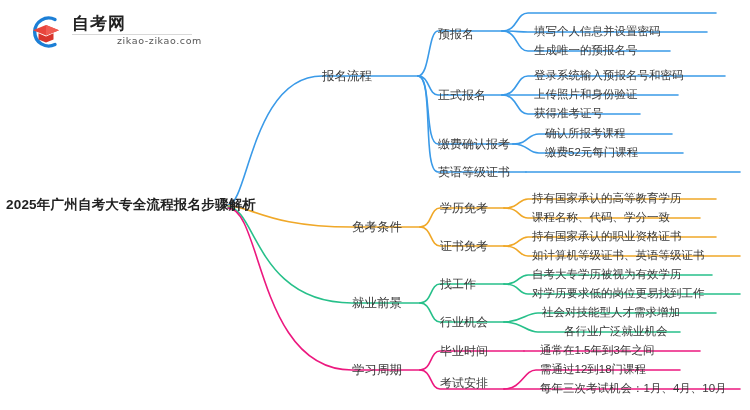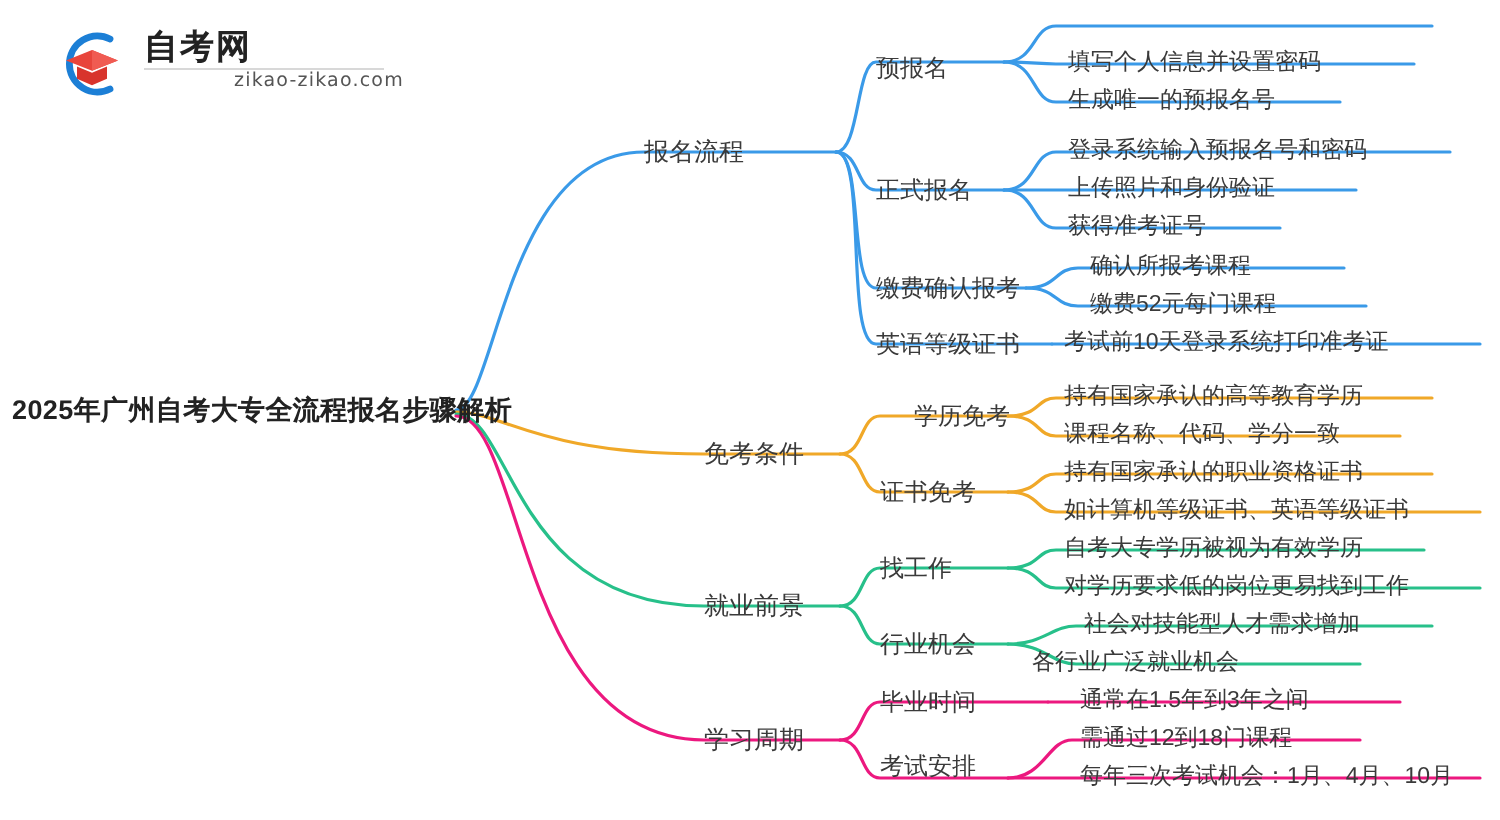--- a/index.html
+++ b/index.html
@@ -181,41 +181,40 @@
   <div class="node lvl2" style="left:438px; top:95px;">正式报名</div>
   <div class="node leaf" style="left:534px; top:76px;">登录系统输入预报名号和密码</div>
   <div class="node leaf" style="left:534px; top:95px;">上传照片和身份验证</div>
   <div class="node leaf" style="left:534px; top:114px;">获得准考证号</div>
 
   <div class="node lvl2" style="left:438px; top:144px;">缴费确认报考</div>
   <div class="node leaf" style="left:545px; top:134px;">确认所报考课程</div>
   <div class="node leaf" style="left:545px; top:153px;">缴费52元每门课程</div>
 
   <div class="node lvl2" style="left:438px; top:172px;">英语等级证书</div>
-  <div class="node leaf" style="left:532px; top:172px;">考试前10天登录系统打印准考证</div>
 
   <div class="node lvl1" style="left:352px; top:227px;">免考条件</div>
 
-  <div class="node lvl2" style="left:440px; top:208px;margin-left:17px;">学历免考</div>
+  <div class="node lvl2" style="left:440px; top:208px;">学历免考</div>
   <div class="node leaf" style="left:532px; top:199px;">持有国家承认的高等教育学历</div>
   <div class="node leaf" style="left:532px; top:218px;">课程名称、代码、学分一致</div>
 
   <div class="node lvl2" style="left:440px; top:246px;">证书免考</div>
   <div class="node leaf" style="left:532px; top:237px;">持有国家承认的职业资格证书</div>
   <div class="node leaf" style="left:532px; top:256px;">如计算机等级证书、英语等级证书</div>
 
   <div class="node lvl1" style="left:352px; top:303px;">就业前景</div>
 
   <div class="node lvl2" style="left:440px; top:284px;">找工作</div>
   <div class="node leaf" style="left:532px; top:275px;">自考大专学历被视为有效学历</div>
   <div class="node leaf" style="left:532px; top:294px;">对学历要求低的岗位更易找到工作</div>
 
   <div class="node lvl2" style="left:440px; top:322px;">行业机会</div>
   <div class="node leaf" style="left:542px; top:313px;">社会对技能型人才需求增加</div>
-  <div class="node leaf" style="left:516px; top:332px;text-align:right;">各行业广泛就业机会</div>
+  <div class="node leaf" style="left:564px; top:332px;text-align:right;">各行业广泛就业机会</div>
 
   <div class="node lvl1" style="left:352px; top:370px;">学习周期</div>
 
   <div class="node lvl2" style="left:440px; top:351px;">毕业时间</div>
   <div class="node leaf" style="left:540px; top:351px;">通常在1.5年到3年之间</div>
 
   <div class="node lvl2" style="left:440px; top:383px;">考试安排</div>
   <div class="node leaf" style="left:540px; top:370px;">需通过12到18门课程</div>
   <div class="node leaf" style="left:540px; top:389px;">每年三次考试机会：1月、4月、10月</div>
 

